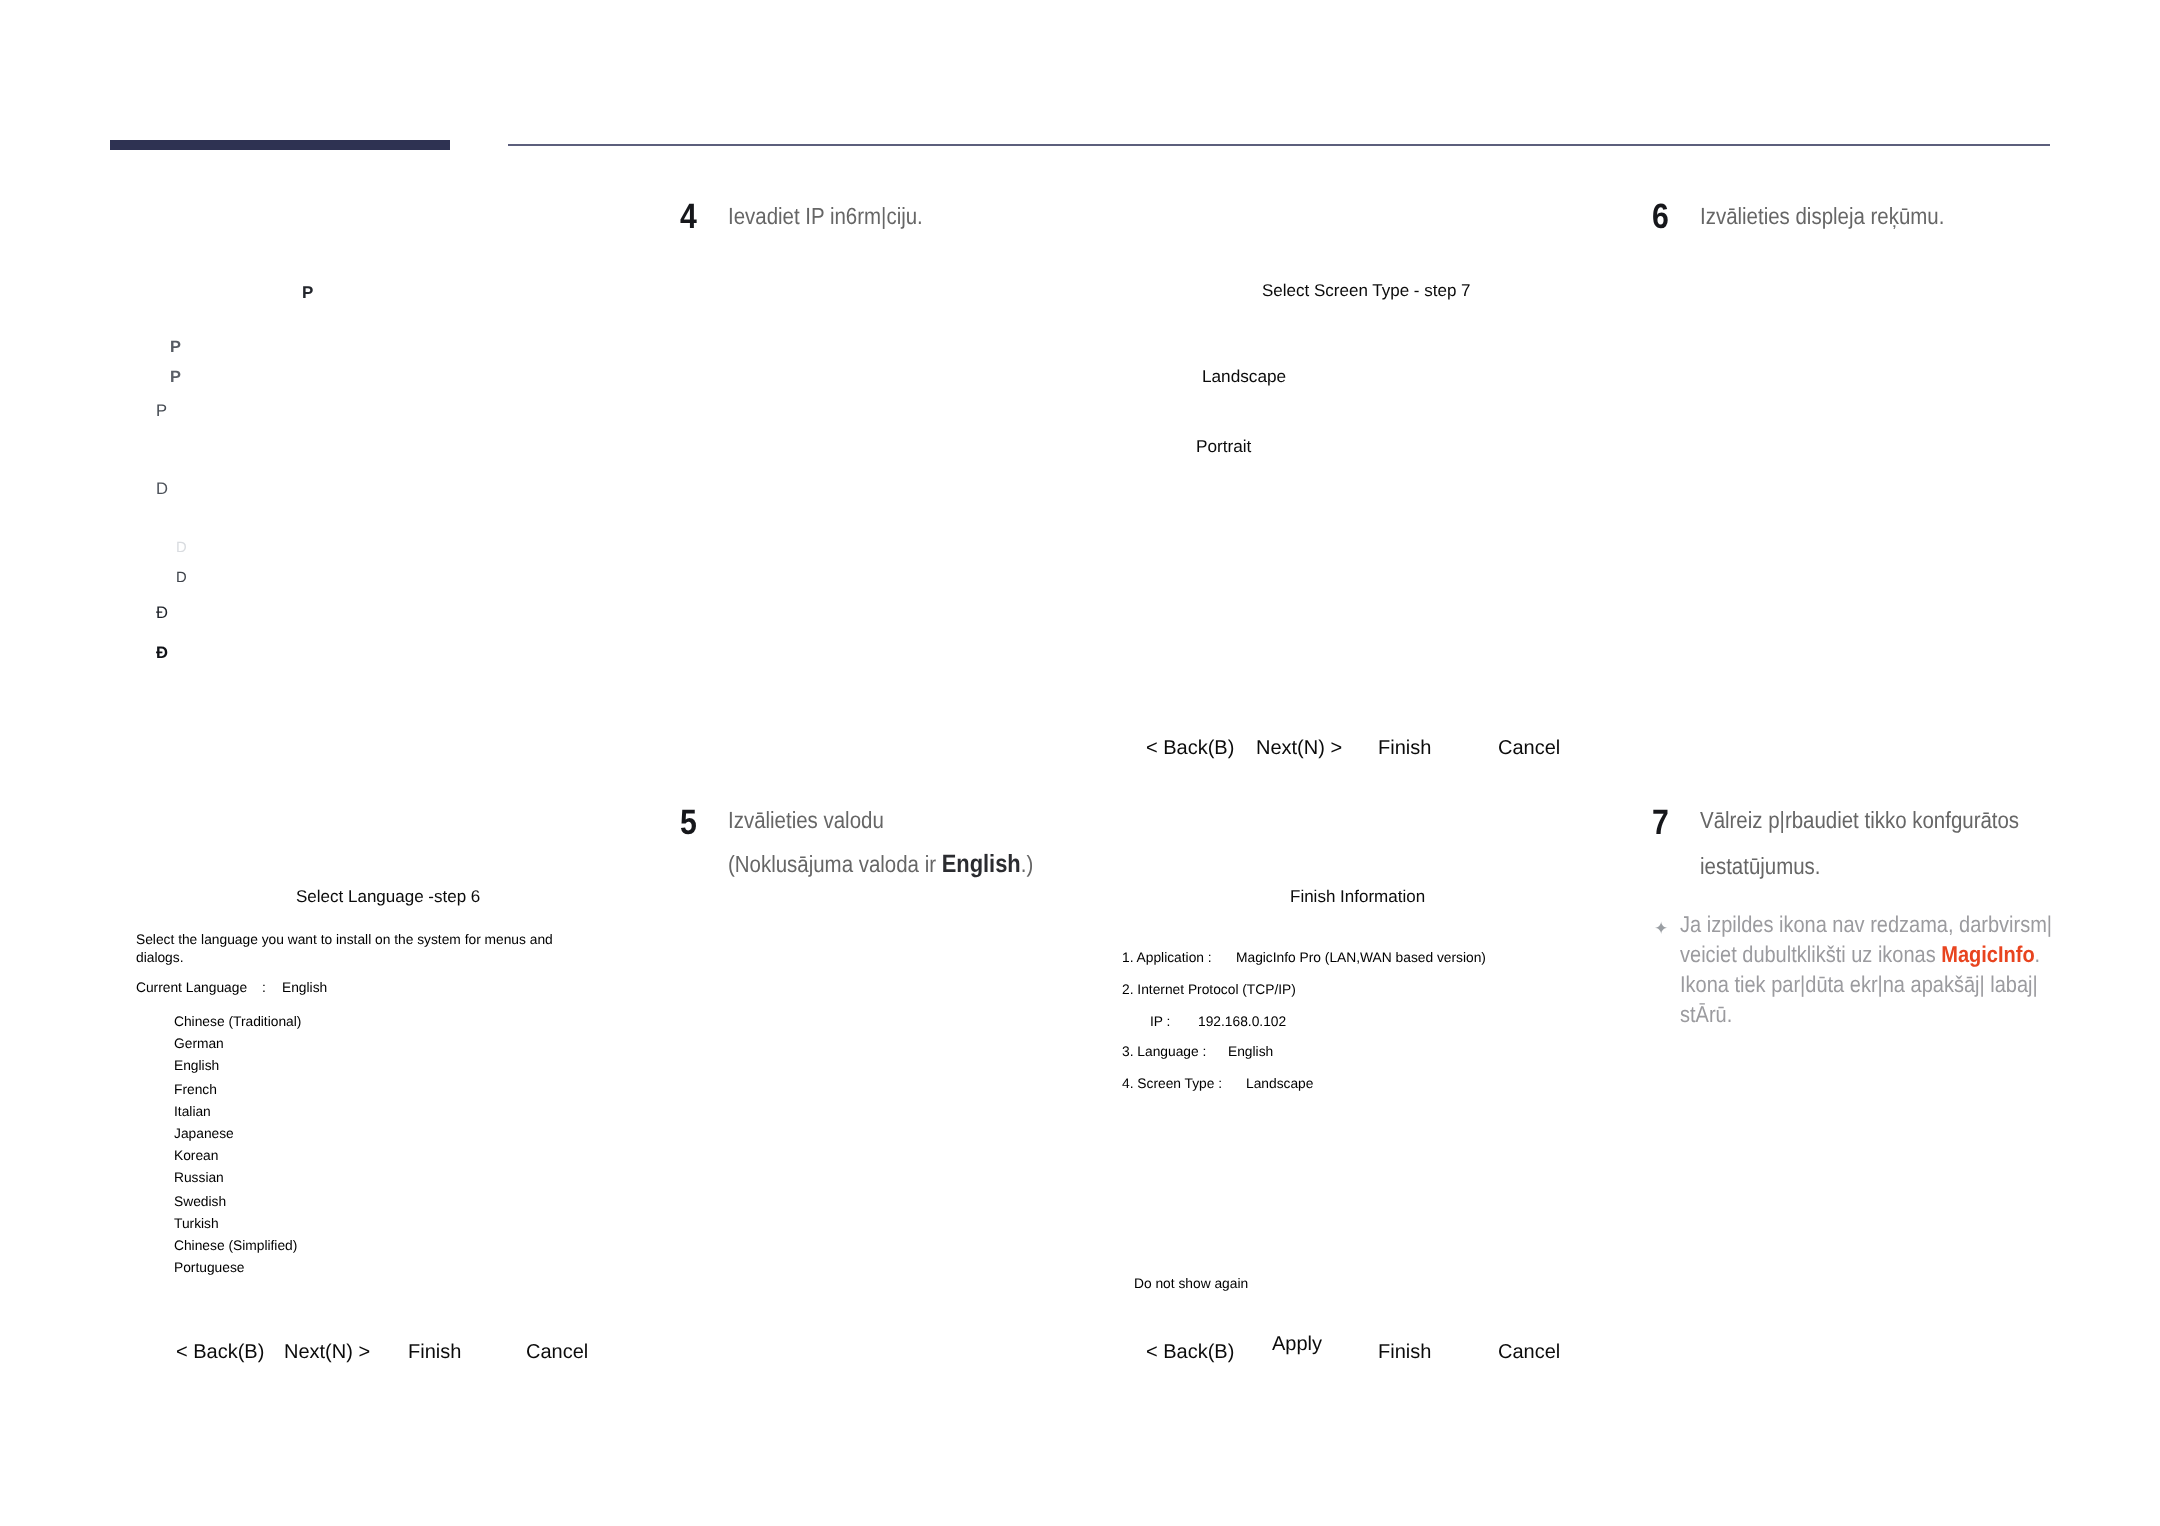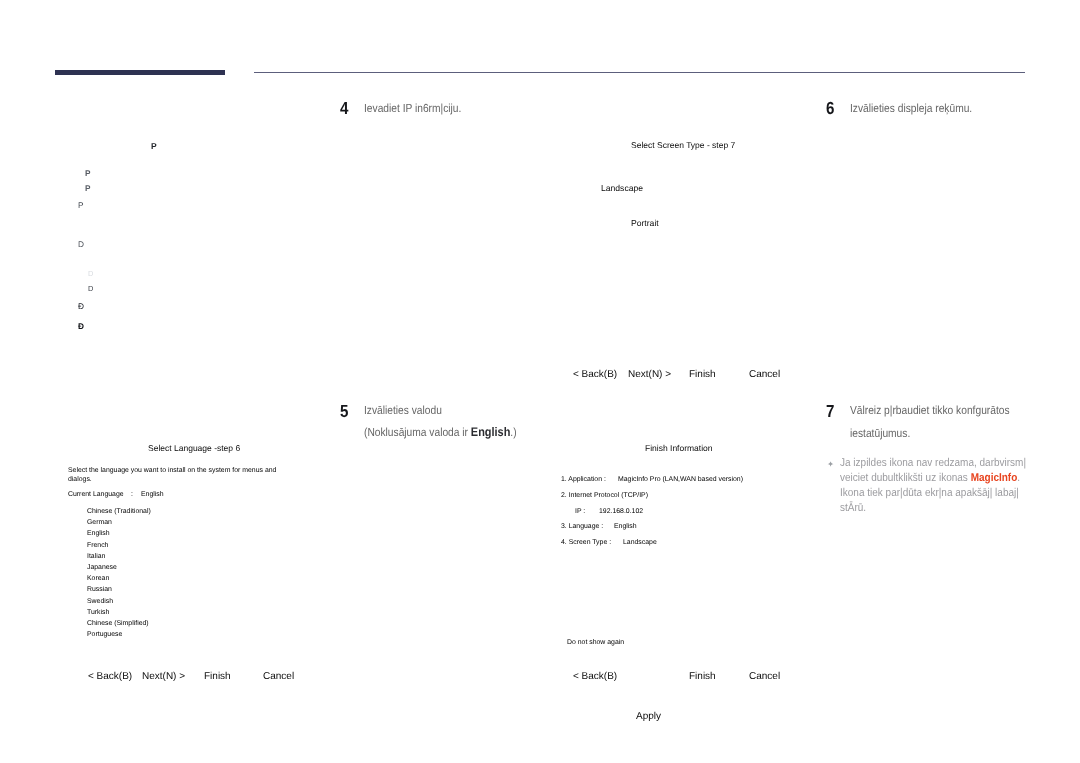--- a/index.html
+++ b/index.html
@@ -69,21 +69,21 @@
 <div class="abs note" style="left:840px;top:456px;width:200px;">
   <div>Ja izpildes ikona nav redzama, darbvirsm|</div>
   <div><span>veiciet dubultklikšti uz ikonas </span><span class="hl">MagicInfo</span><span>.</span></div>
   <div>Ikona tiek par|dūta ekr|na apakšāj| labaj|</div>
   <div>stĀrū.</div>
 </div>
 
 <div class="abs shot" id="dlg-screen-type">
   <div class="abs shot-title" style="left:631px;top:140px;">Select Screen Type - step 7</div>
   <div class="abs shot-opt" style="left:601px;top:183px;">Landscape</div>
-  <div class="abs shot-opt" style="left:631px;top:218px;text-align:center;">Portrait</div>
+  <div class="abs shot-opt" style="left:598px;top:218px;text-align:center;">Portrait</div>
   <div class="abs shot-btn" style="left:573px;top:369px;">&lt; Back(B)</div>
   <div class="abs shot-btn" style="left:628px;top:369px;">Next(N) &gt;</div>
   <div class="abs shot-btn" style="left:689px;top:369px;">Finish</div>
   <div class="abs shot-btn" style="left:749px;top:369px;">Cancel</div>
 </div>
 
 <div class="abs shot" id="dlg-language">
   <div class="abs shot-title" style="left:148px;top:443px;">Select Language -step 6</div>
   <div class="abs shot-txt" style="left:68px;top:466px;">Select the language you want to install on the system for menus and</div>
   <div class="abs shot-txt" style="left:68px;top:475px;">dialogs.</div>
@@ -118,16 +118,16 @@
       <div class="shot-txt" style="position: absolute; left: 0px; top: 16px;">2. Internet Protocol (TCP/IP)</div>
       <div class="shot-txt" style="position: absolute; left: 14px; top: 31.5px;">IP :</div>
       <div class="shot-txt" style="position: absolute; left: 38px; top: 31.5px;">192.168.0.102</div>
       <div class="shot-txt" style="position: absolute; left: 0px; top: 47px;">3. Language :</div>
       <div class="shot-txt" style="position: absolute; left: 53px; top: 47px;">English</div>
       <div class="shot-txt" style="position: absolute; left: 0px; top: 62.5px;">4. Screen Type :</div>
       <div class="shot-txt" style="position: absolute; left: 62px; top: 62.5px;">Landscape</div>
     </div>
   <div class="abs shot-txt" style="left:567px;top:638px;">Do not show again</div>
   <div class="abs shot-btn" style="left:573px;top:671px;">&lt; Back(B)</div>
-  <div class="abs shot-btn" style="left:636px;top:711px;text-align:right;">Apply</div>
+  <div class="abs shot-btn" style="left:636px;top:667px;text-align:right;">Apply</div>
   <div class="abs shot-btn" style="left:689px;top:671px;">Finish</div>
   <div class="abs shot-btn" style="left:749px;top:671px;">Cancel</div>
 </div>
 
 </body></html>

